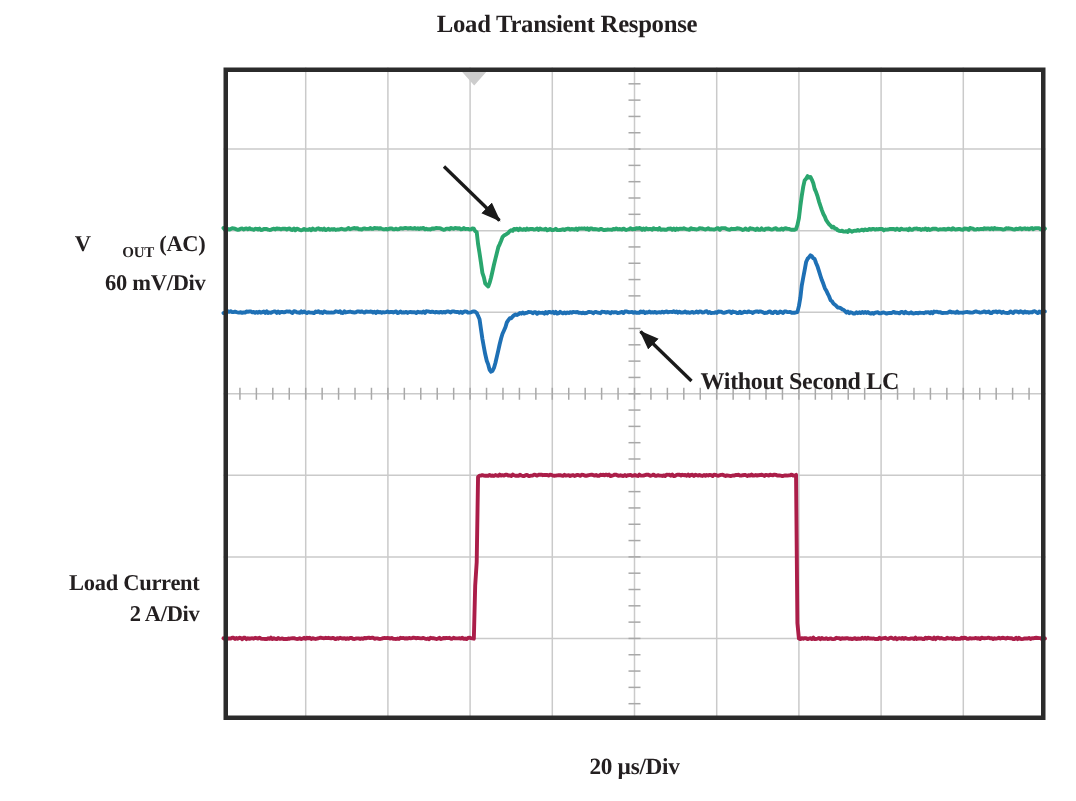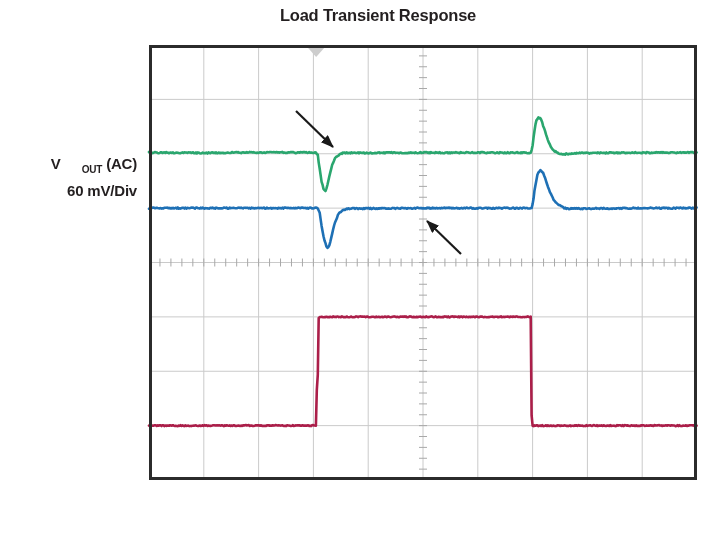--- a/index.html
+++ b/index.html
@@ -1,20 +1,20 @@
 <!DOCTYPE html>
 <html><head>
 <meta charset="utf-8">
 <style>
   html,body{margin:0;padding:0;background:#ffffff;}
   #canvas{
     position:relative;
     width:717px;height:534px;
     background:#ffffff;
-    font-family:Liberation Sans, sans-serif;
+    font-family:Liberation Serif, serif;
     color:#231f20;
     overflow:hidden;
   }
   .lbl{position:absolute;font-weight:bold;color:#231f20;letter-spacing:-0.2px;}
   #title{top:6px;left:38px;width:680px;text-align:center;font-size:16.5px;}
   #ch1-label{top:153px;right:580px;text-align:right;font-size:15px;line-height:21px;white-space:nowrap;}
   #ch1-label sub{font-size:10px;font-weight:bold;padding-left:21px;}
   #ch2-label{top:379px;right:584px;text-align:right;font-size:15px;line-height:21px;white-space:nowrap;}
   #time-label{top:503px;left:149px;width:548px;text-align:center;font-size:15.5px;}
   #ann-with{top:85px;left:180px;font-size:16px;white-space:nowrap;}
@@ -145,16 +145,22 @@
       <line x1="461" y1="254" x2="427" y2="221" stroke="#1a1a1a" stroke-width="2.2" marker-end="url(#arrowhead)"></line>
     </svg>
 
   <div id="title" class="lbl">Load Transient Response</div>
 
   <div id="ch1-label" class="lbl">
     <div><span>V</span><sub>OUT</sub><span> (AC)</span></div>
     <div>60 mV/Div</div>
   </div>
 
+  <div id="ch2-label" class="lbl">
+    <div>Load Current</div>
+    <div>2 A/Div</div>
+  </div>
 
+  <div id="time-label" class="lbl">20 µs/Div</div>
 
+  <div id="ann-without" class="lbl">Without Second LC</div>
 
 </div>
 
 </body></html>

